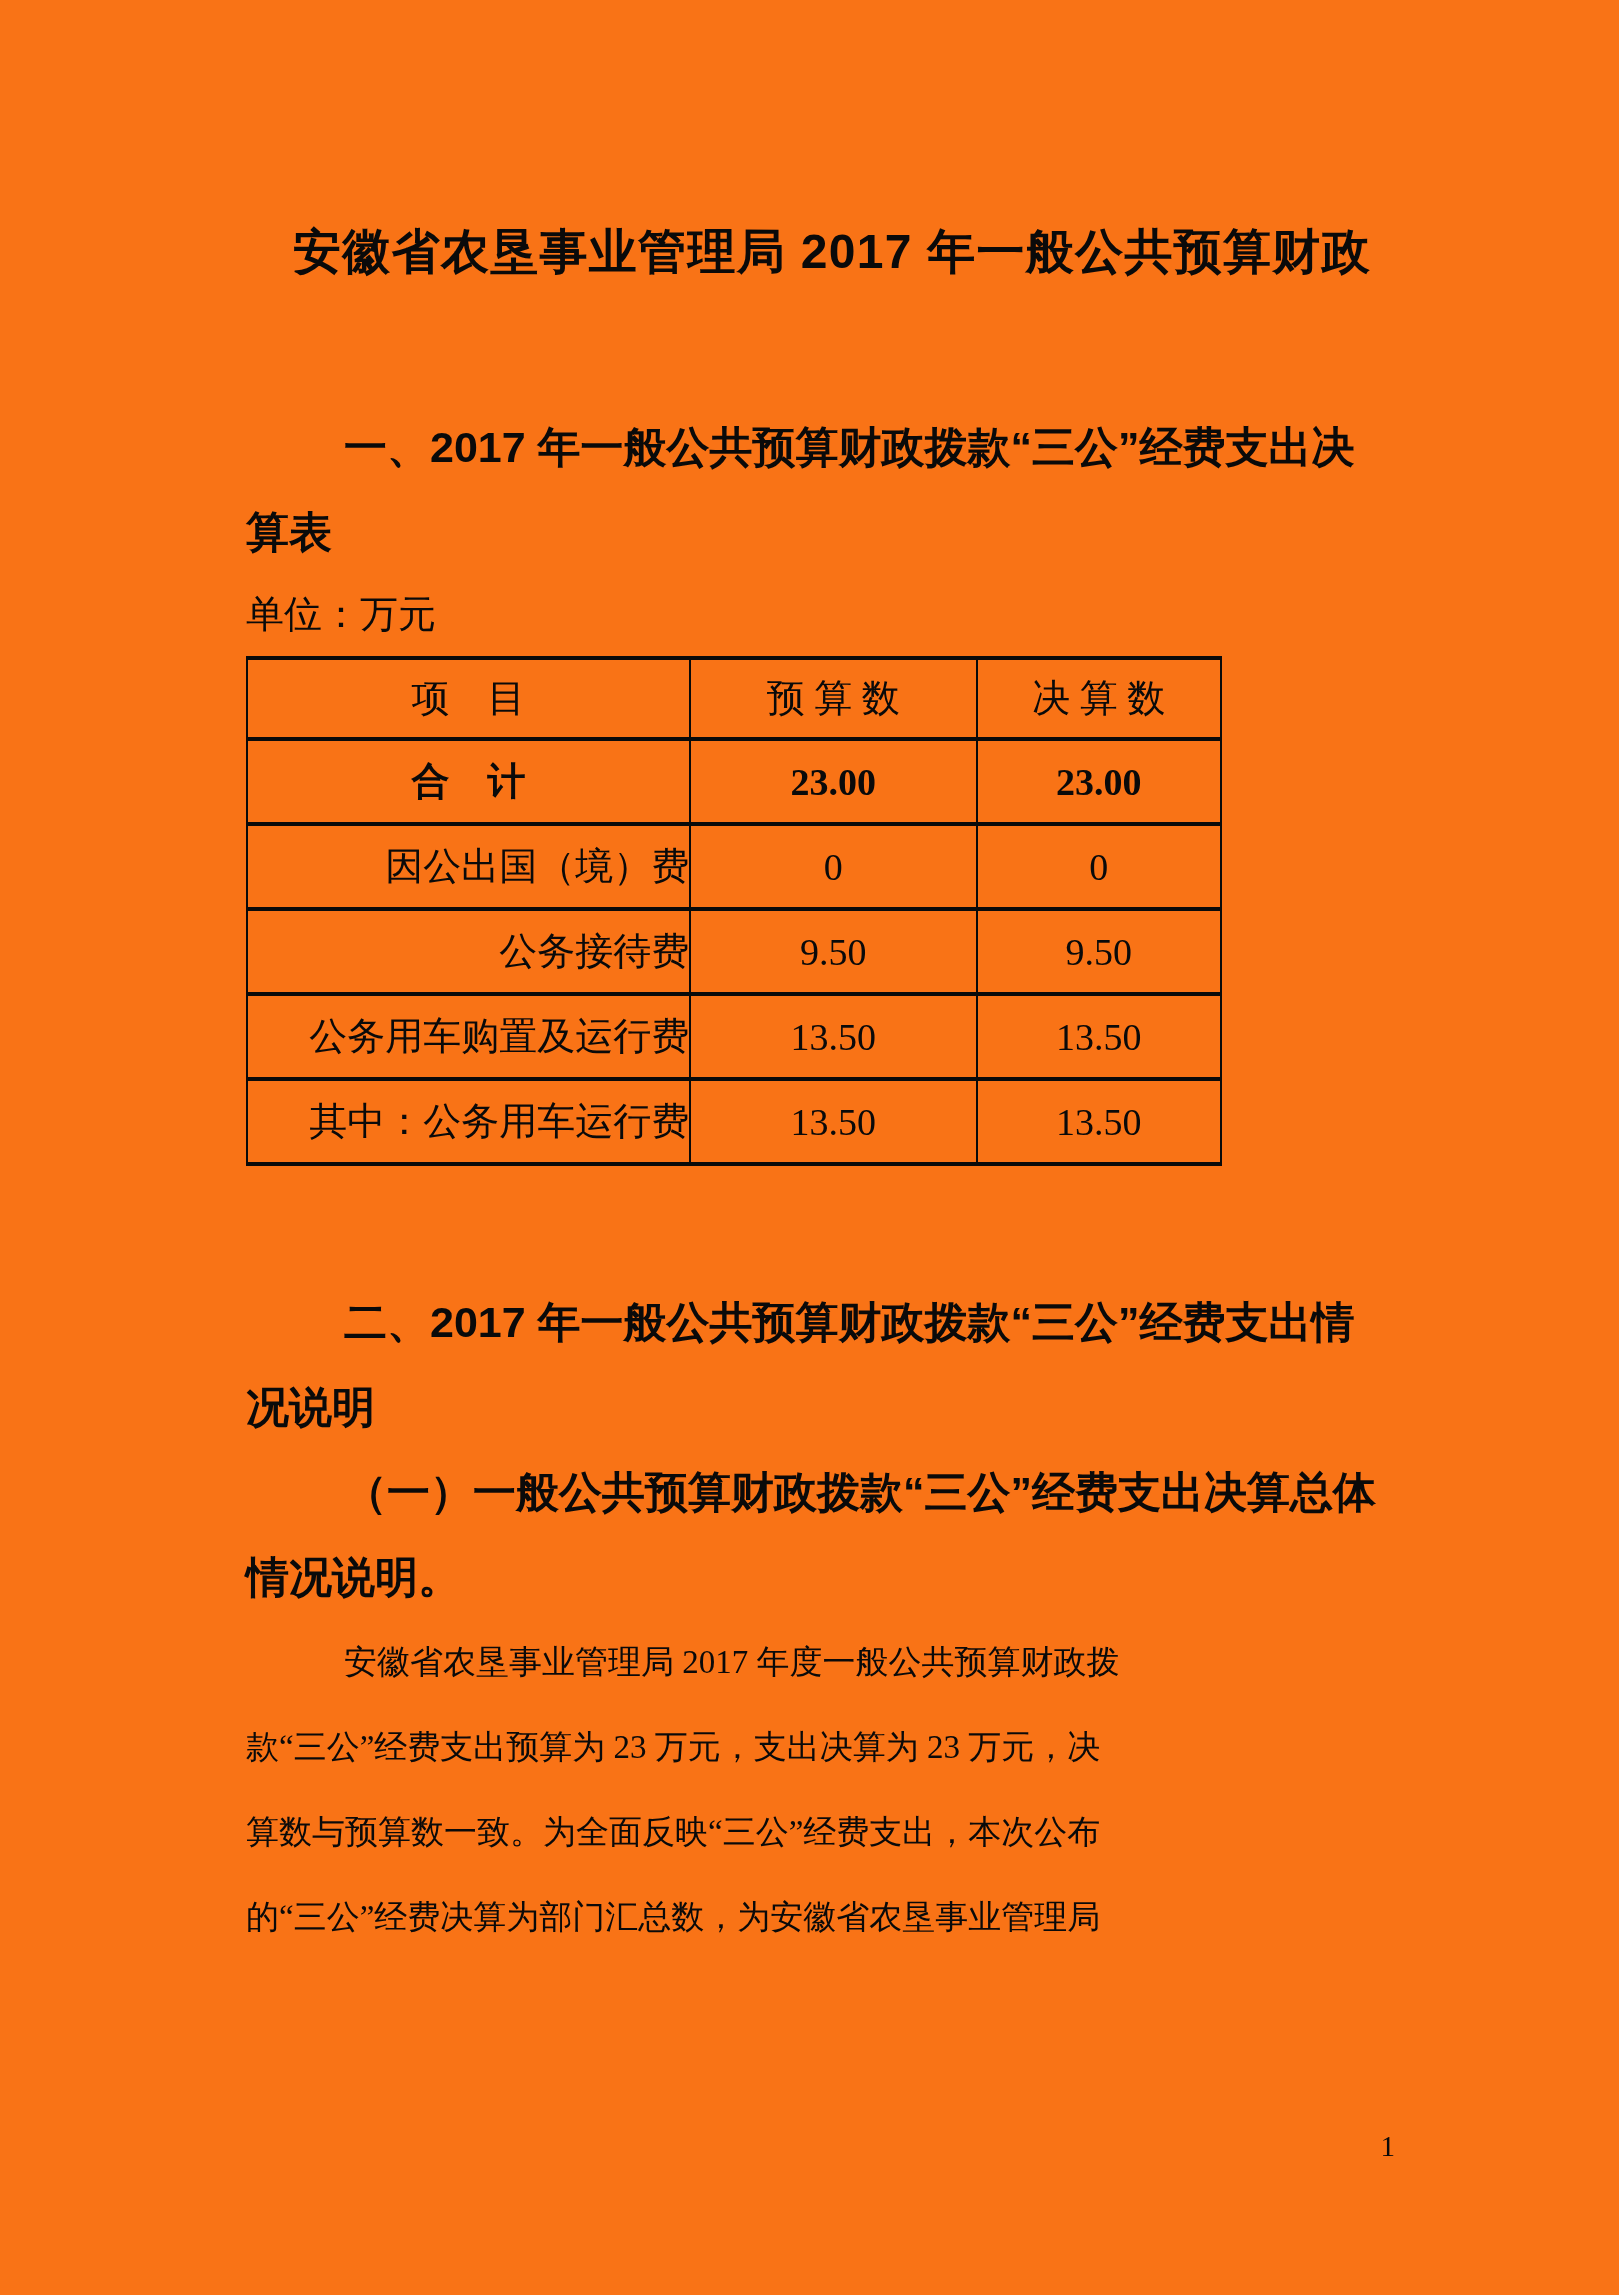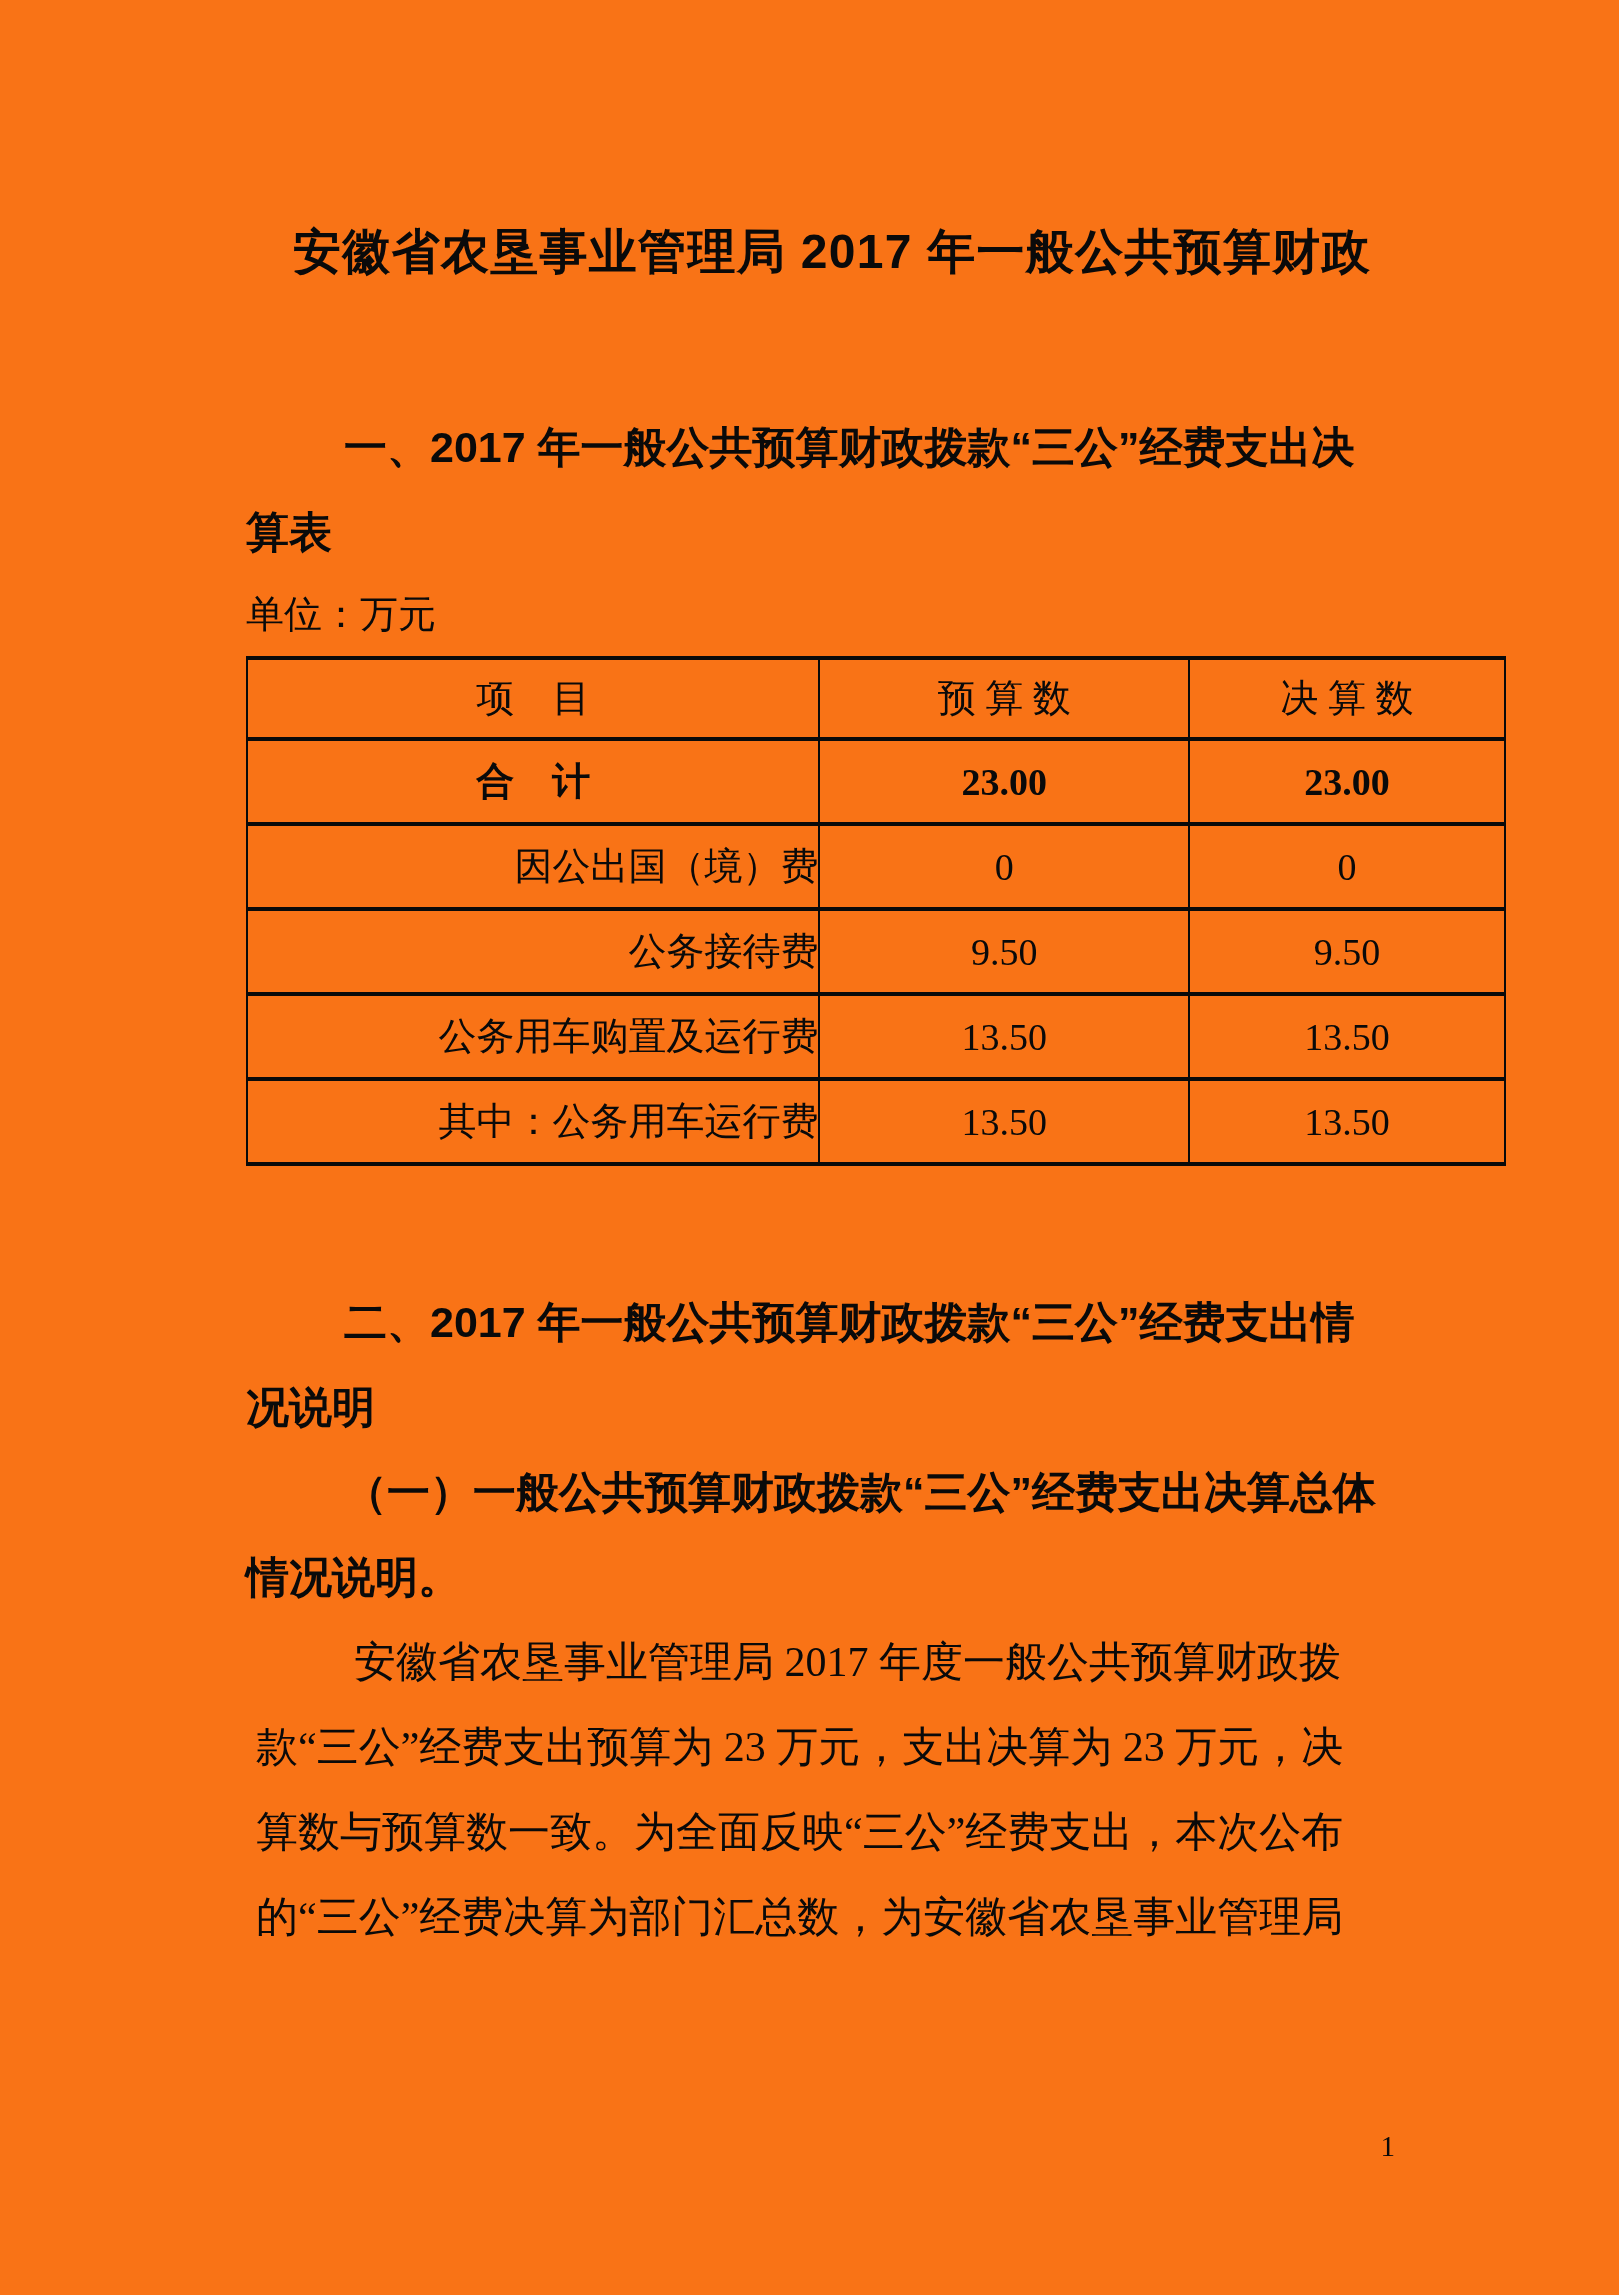--- a/index.html
+++ b/index.html
@@ -43,21 +43,21 @@
     margin-top: 13px;
     text-align: left;
     font-size: 38px;
     line-height: 52px;
     padding-right: 6.5px;
   }
   
   table.expense-table {
     margin-top: 16.3px;
     border-collapse: collapse;
-    width: 1260px;
+    width: 976px;
     table-layout: fixed;
     font-size: 38px;
     padding-left: 24px;
   }
   table.expense-table col.c1 { width: 45.5%; }
   table.expense-table col.c2 { width: 29.4%; }
   table.expense-table col.c3 { width: 25.1%; }
   table.expense-table th,
   table.expense-table td {
     border-left: 2.6px solid #0a0a0a;
@@ -74,23 +74,22 @@
   .cell-label {
     text-align: right;
     padding-left: 16.3px;
   }
   .indent-sub { padding-left: 72px; }
   .indent-sub2 { padding-left: 195px; }
   tr.total-row td { font-weight: 700; }
   
   .sec2-heading { margin-top: 114px; }
   .body-para {
-    font-size: 42px;
+    font-size: 33px;
     line-height: 85px;
-    margin-left: 10px;
   }
   
   .page-number {
     position: absolute;
     top: 2132px;
     right: 225px;
     font-size: 29px;
     line-height: 29px;
   }
 </style>

